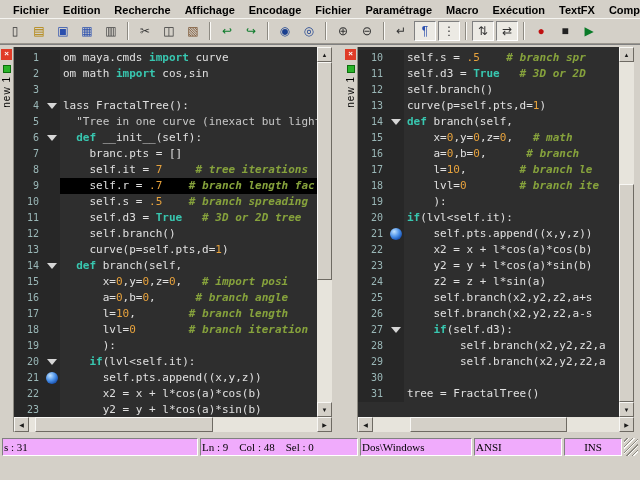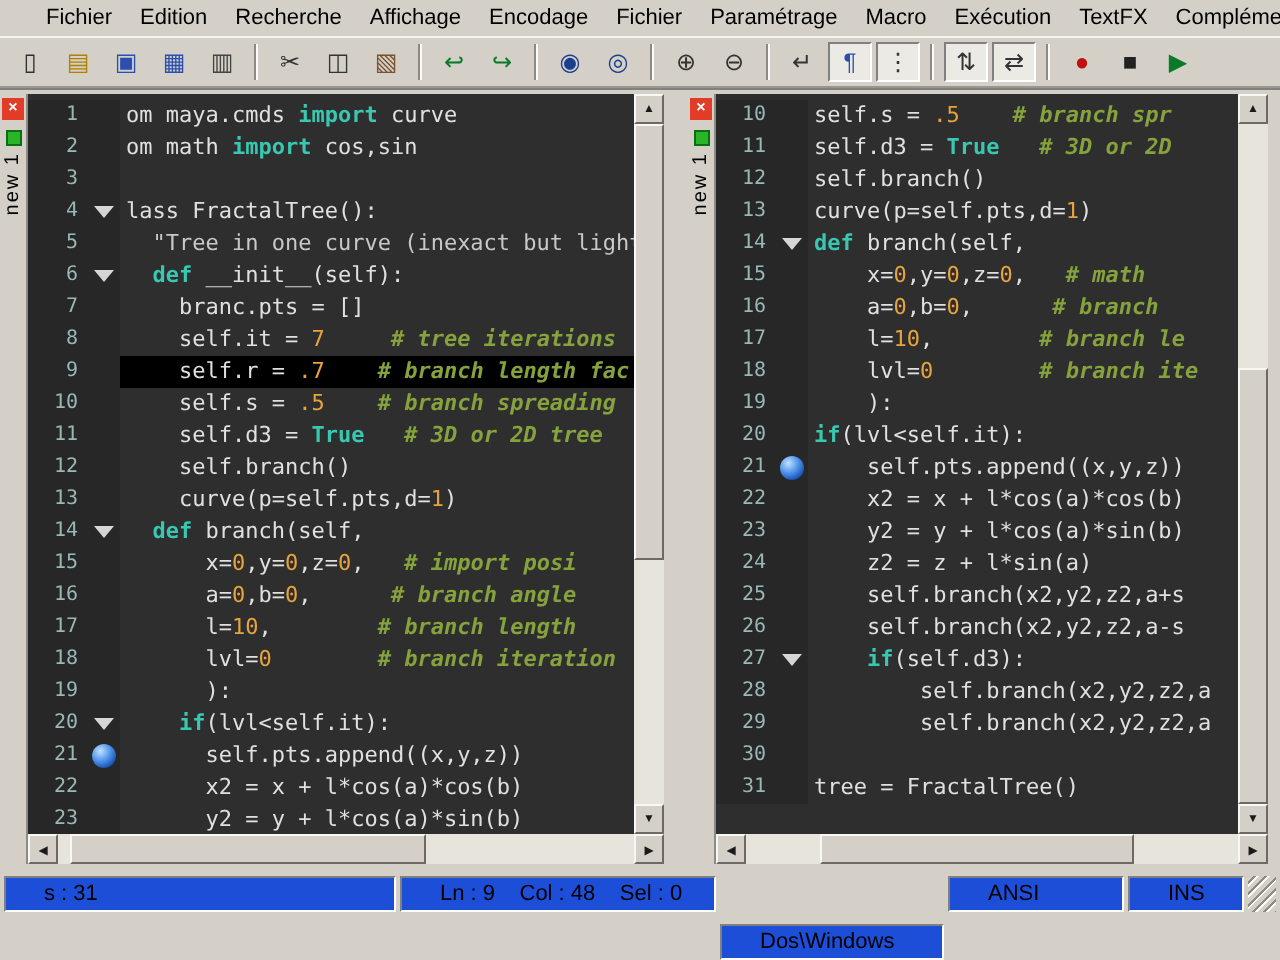--- a/index.html
+++ b/index.html
@@ -2,21 +2,21 @@
 <html style="--editor_bg: #2e2e2e; --margin_bg: #272727; --current_bg: #000000; --text: #e0e0e0; --kw: #38c7b0; --num: #e8a33d; --com: #86a23c; --str: #c8c8c8; --linenum: #9ab7b7;"><head>
 <meta charset="utf-8">
 <style>
   *{margin:0;padding:0;box-sizing:border-box;}
   html,body{width:640px;height:480px;overflow:hidden;}
   body{font-family:"Liberation Sans",sans-serif;font-size:11px;background:#d4d0c8;color:#000;}
   .window{width:640px;height:480px;display:flex;flex-direction:column;}
 
   
   .menubar{background:#d4d0c8;}
-  .menurow{display:flex;align-items:center;height:18px;padding-left:16px;}
+  .menurow{display:flex;align-items:flex-end;height:18px;padding-left:6px;font-weight:bold;}
   .menu-item{padding:2px 7px;cursor:default;}
 
   
   .toolbar{height:26px;display:flex;align-items:center;padding:0 3px;background:#d4d0c8;
            border-top:1px solid #f5f4f0;border-bottom:1px solid #9a968e;}
   .tb-btn{width:22px;height:20px;margin:0 1px;display:flex;align-items:center;justify-content:center;border:1px solid transparent;}
   .tb-btn.pressed{border-color:#808080 #ffffff #ffffff #808080;background:#eceae4;}
   .tb-glyph{font-size:12px;line-height:1;}
   .tb-sep{width:2px;height:18px;margin:0 4px;border-left:1px solid #8d8a82;border-right:1px solid #fbfaf7;}
 
@@ -58,24 +58,24 @@
   .vscroll .sb-btn{height:15px;width:15px;}
   .hscroll .sb-btn{width:15px;height:15px;}
   .vtrack{flex:1;position:relative;}
   .htrack{flex:1;position:relative;}
   .vthumb{position:absolute;left:0;right:0;background:#d4d0c8;border:1px solid;border-color:#f8f7f4 #6e6a63 #6e6a63 #f8f7f4;}
   .hthumb{position:absolute;top:0;bottom:0;background:#d4d0c8;border:1px solid;border-color:#f8f7f4 #6e6a63 #6e6a63 #f8f7f4;}
 
   
   .statusbar{height:28px;display:flex;gap:2px;align-items:flex-start;padding:4px 2px 0 2px;background:#d4d0c8;}
   .sb-panel{height:18px;border:1px solid;border-color:#808080 #ffffff #ffffff #808080;
-            padding:2px 19px;background:#1d4ed8;white-space:pre;overflow:hidden;}
+            padding:2px 1px;background:#f0abfc;white-space:pre;overflow:hidden;font-family:Liberation Serif, serif;}
   .sb1{flex:1;}
   .sb2{width:158px;}
-  .sb3{width:112px;margin-top:24px;}
+  .sb3{width:112px;}
   .sb4{width:88px;}
   .sb5{width:58px;text-align:center;}
   .sb-grip{width:14px;height:18px;background:repeating-linear-gradient(135deg,#d4d0c8 0 2px,#8d8a82 2px 3px,#fbfaf7 3px 4px);}
 </style>
 </head>
 <body>
 
 <div class="window">
 
   <div class="menubar">

